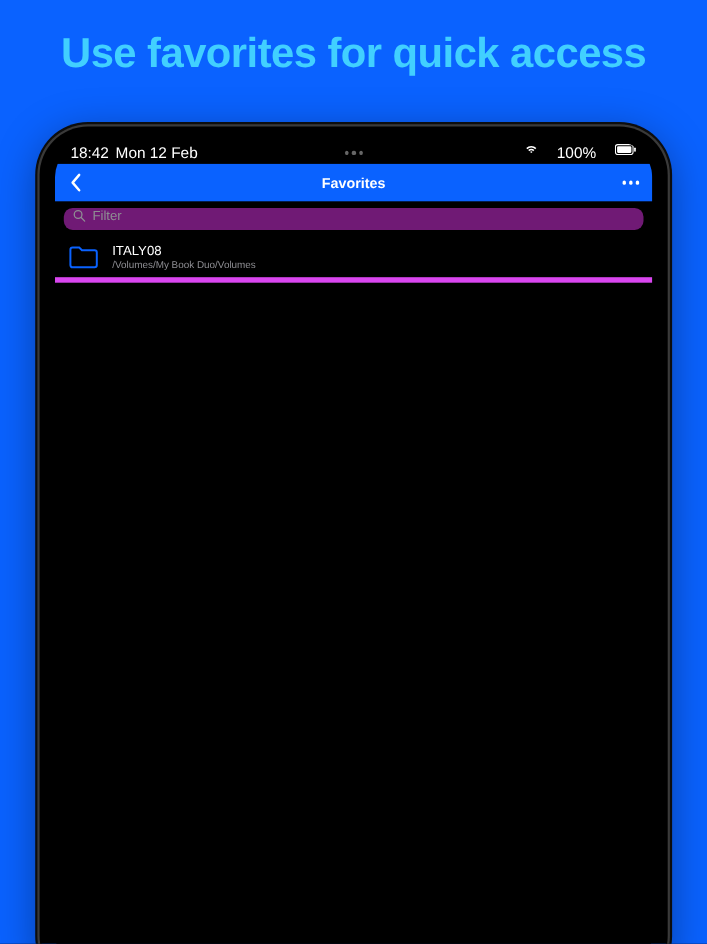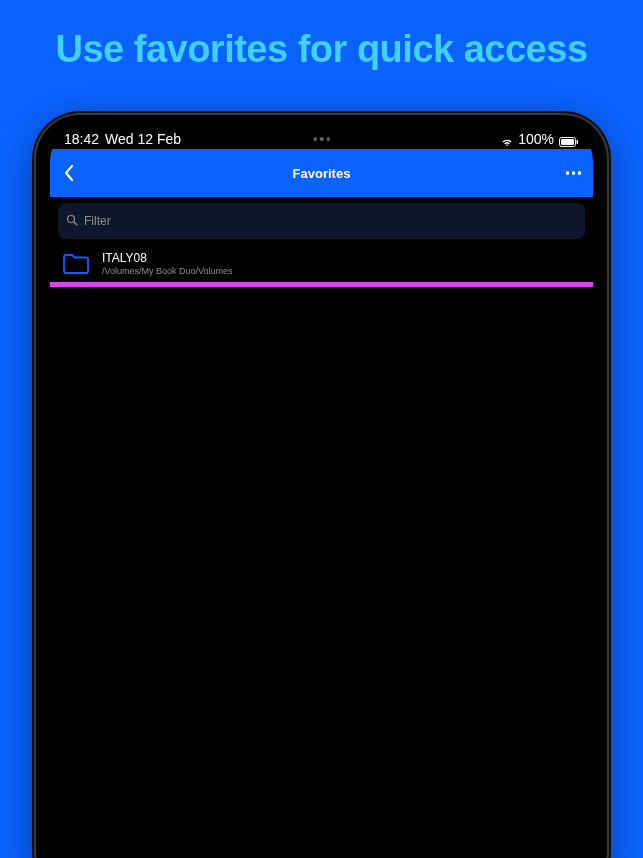--- a/index.html
+++ b/index.html
@@ -65,24 +65,24 @@
     .status-center {
       position: absolute;
       left: 50%;
       transform: translateX(-50%);
       display: flex;
       gap: 3px;
     }
     .dots-center .d {
       width: 3.5px; height: 3.5px; border-radius: 50%; background: #666;
     }
-    .status-right { display: flex; align-items: flex-end; gap: 5px; }
+    .status-right { display: flex; align-items: flex-start; gap: 17px; }
     .wifi-icon, .battery-icon { display: inline-flex; align-items: center; }
     .nav-bar {
-      height: 48px;
+      height: 34px;
       background: #0a62ff;
       display: flex;
       align-items: center;
       justify-content: space-between;
       padding: 0 12px;
       position: relative;
     }
     .nav-title {
       position: absolute;
       left: 50%;
@@ -92,25 +92,25 @@
       font-weight: 600;
     }
     .back-btn { color: #fff; display: flex; align-items: center; cursor: pointer; }
     .more-btn { color: #fff; display: flex; align-items: center; gap: 2.5px; cursor: pointer; }
     .more-btn .dot { width: 3.5px; height: 3.5px; background: #fff; border-radius: 50%; }
     .search-wrap {
       padding: 6px 8px;
       background: #000;
     }
     .search-field {
-      background: #0f172a;
+      background: #701a75;
       border-radius: 8px;
-      height: 36px;
-      display: flex;
-      align-items: center;
+      height: 20px;
+      display: flex;
+      align-items: flex-start;
       padding: 0 8px;
       gap: 6px;
     }
     .search-field input {
       background: transparent;
       border: none;
       outline: none;
       color: #9a9a9e;
       font-size: 12px;
       flex: 1;
@@ -137,21 +137,21 @@
 <body>
 
 <div class="headline">Use favorites for quick access</div>
 
 <div class="device-frame">
   <div class="screen">
 
     <div class="status-bar">
       <div class="status-left">
         <span>18:42</span>
-        <span>Wed 12 Feb</span>
+        <span>Mon 12 Feb</span>
       </div>
       <div class="status-center dots-center">
         <span class="d"></span>
           <span class="d"></span>
           <span class="d"></span>
       </div>
       <div class="status-right">
         <span class="wifi-icon">
           <svg width="12" height="9" viewBox="0 0 12 9">
               <path d="M6 8.2 L7.1 7.1 A1.55 1.55 0 0 0 4.9 7.1 Z M3.2 5.4 A4 4 0 0 1 8.8 5.4 L7.8 6.4 A2.6 2.6 0 0 0 4.2 6.4 Z M1.4 3.6 A6.5 6.5 0 0 1 10.6 3.6 L9.6 4.6 A5.1 5.1 0 0 0 2.4 4.6 Z" fill="#fff"></path>

